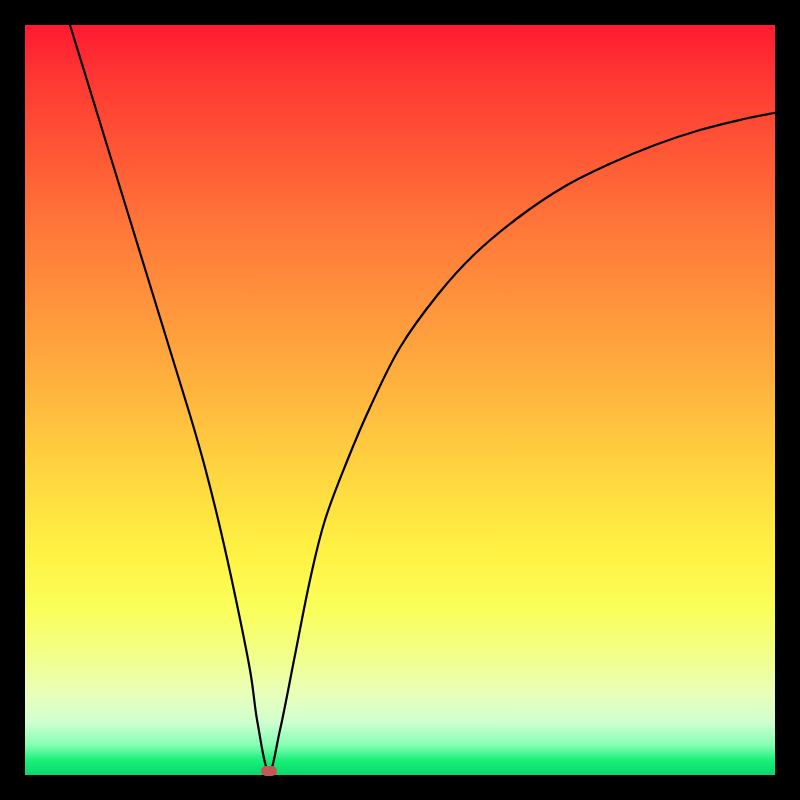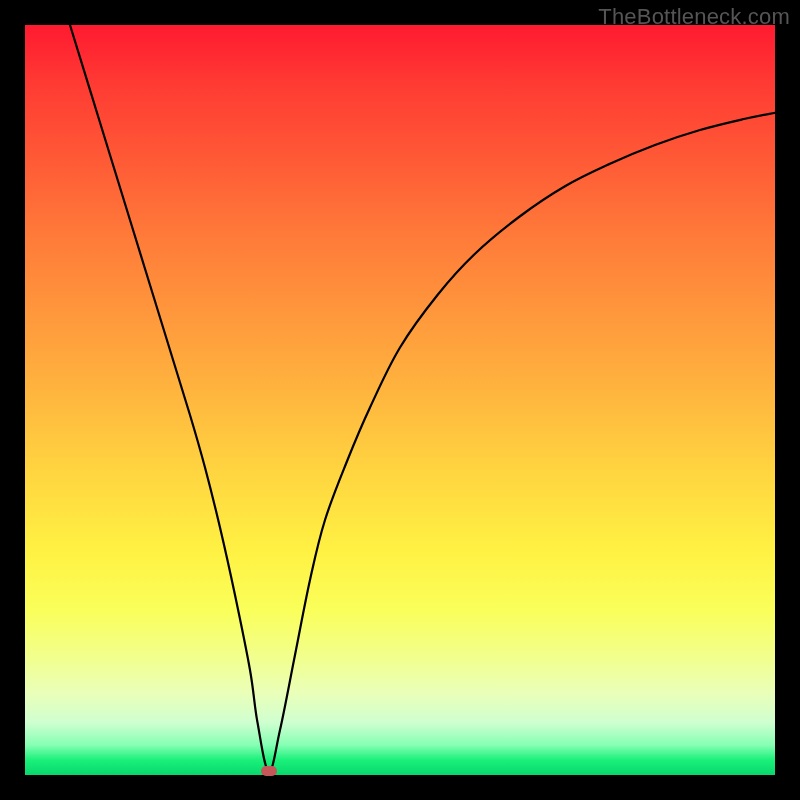--- a/index.html
+++ b/index.html
@@ -67,21 +67,20 @@
     background: #c45858;
     border-radius: 5px;
     transform: translate(-50%, -50%);
     z-index: 5;
   }
 </style>
 </head>
 <body>
 
 <div class="frame">
-  <div class="watermark">TheBottleneck.com</div>
 
   <div class="plot">
     <svg class="curve" viewBox="0 0 750 750" preserveAspectRatio="none">
       <path id="curve-path" d="M 45.00 0.00 C 50.40 17.55, 64.20 62.40, 75.00 97.50 C 85.80 132.60, 94.20 159.90, 105.00 195.00 C 115.80 230.10, 124.20 257.40, 135.00 292.50 C 145.80 327.60, 156.90 363.00, 165.00 390.00 C 173.10 417.00, 174.60 422.25, 180.00 442.50 C 185.40 462.75, 189.60 479.55, 195.00 502.50 C 200.40 525.45, 204.60 544.35, 210.00 570.00 C 215.40 595.65, 220.95 622.05, 225.00 645.00 C 229.05 667.95, 229.13 679.27, 232.50 697.50 C 235.88 715.73, 239.70 744.90, 243.75 746.25 C 247.80 747.60, 250.28 725.92, 255.00 705.00 C 259.73 684.08, 264.60 657.00, 270.00 630.00 C 275.40 603.00, 279.60 579.30, 285.00 555.00 C 290.40 530.70, 293.25 516.60, 300.00 495.00 C 306.75 473.40, 314.40 455.25, 322.50 435.00 C 330.60 414.75, 335.55 402.75, 345.00 382.50 C 354.45 362.25, 362.85 342.75, 375.00 322.50 C 387.15 302.25, 399.00 286.88, 412.50 270.00 C 426.00 253.13, 435.15 242.93, 450.00 228.75 C 464.85 214.57, 478.80 203.40, 495.00 191.25 C 511.20 179.10, 523.80 170.70, 540.00 161.25 C 556.20 151.80, 568.80 146.18, 585.00 138.75 C 601.20 131.32, 613.80 126.08, 630.00 120.00 C 646.20 113.92, 658.80 109.72, 675.00 105.00 C 691.20 100.28, 706.50 96.86, 720.00 93.75 C 733.50 90.64, 744.60 88.83, 750.00 87.75" stroke="#000000" stroke-width="2.2" fill="none" stroke-linejoin="round" stroke-linecap="round"></path>
     </svg>
     <div class="dot" id="marker-dot" style="left: 243.75px; top: 746.25px; background: rgb(196, 88, 88);"></div>
   </div>
 </div>
 
 </body></html>

